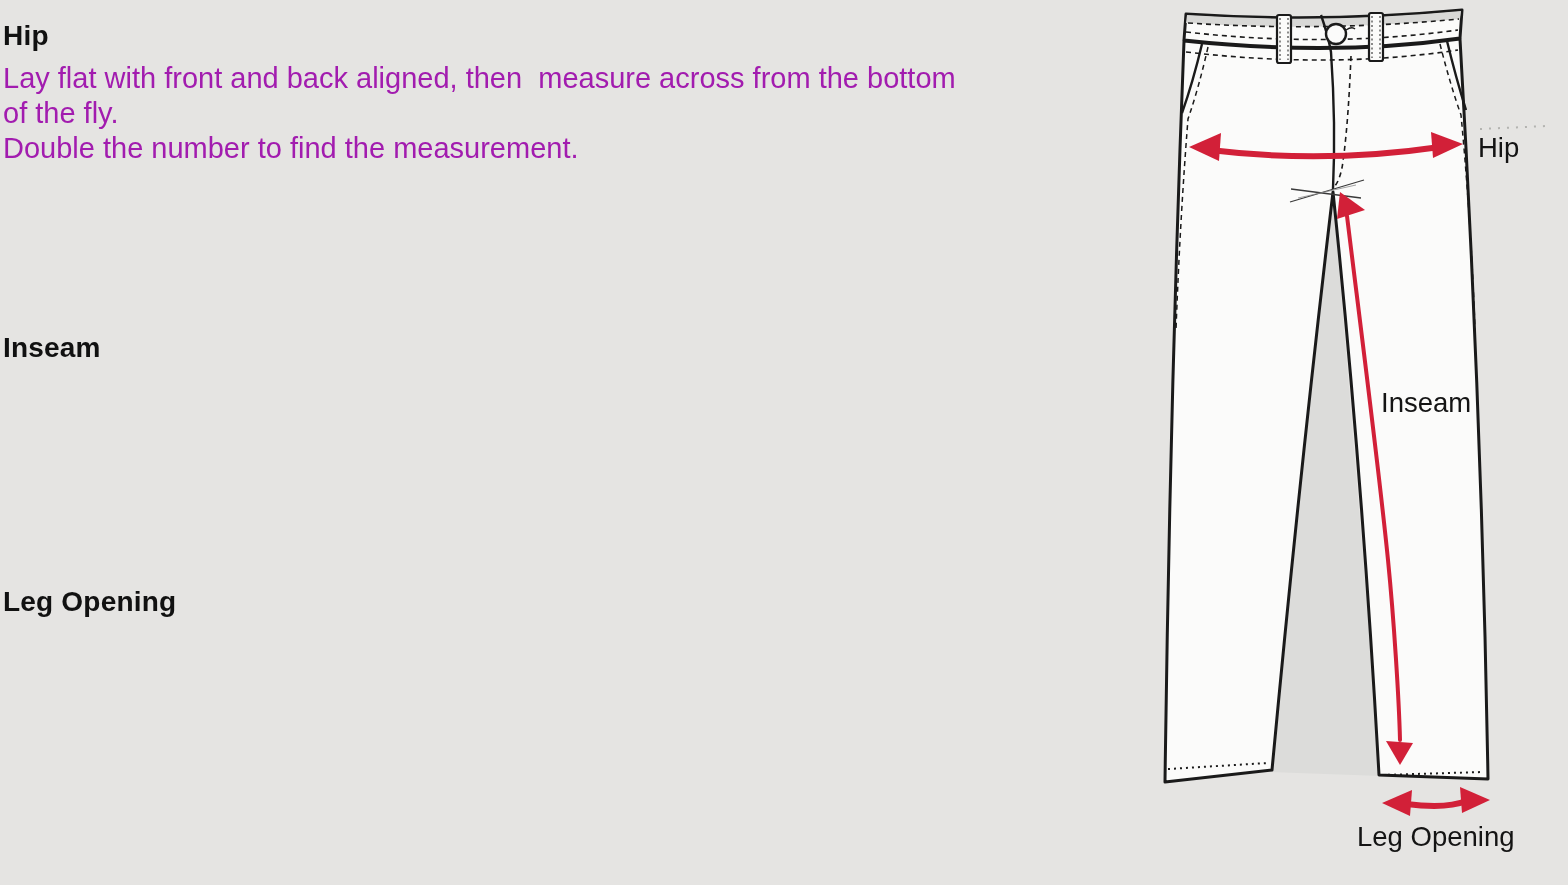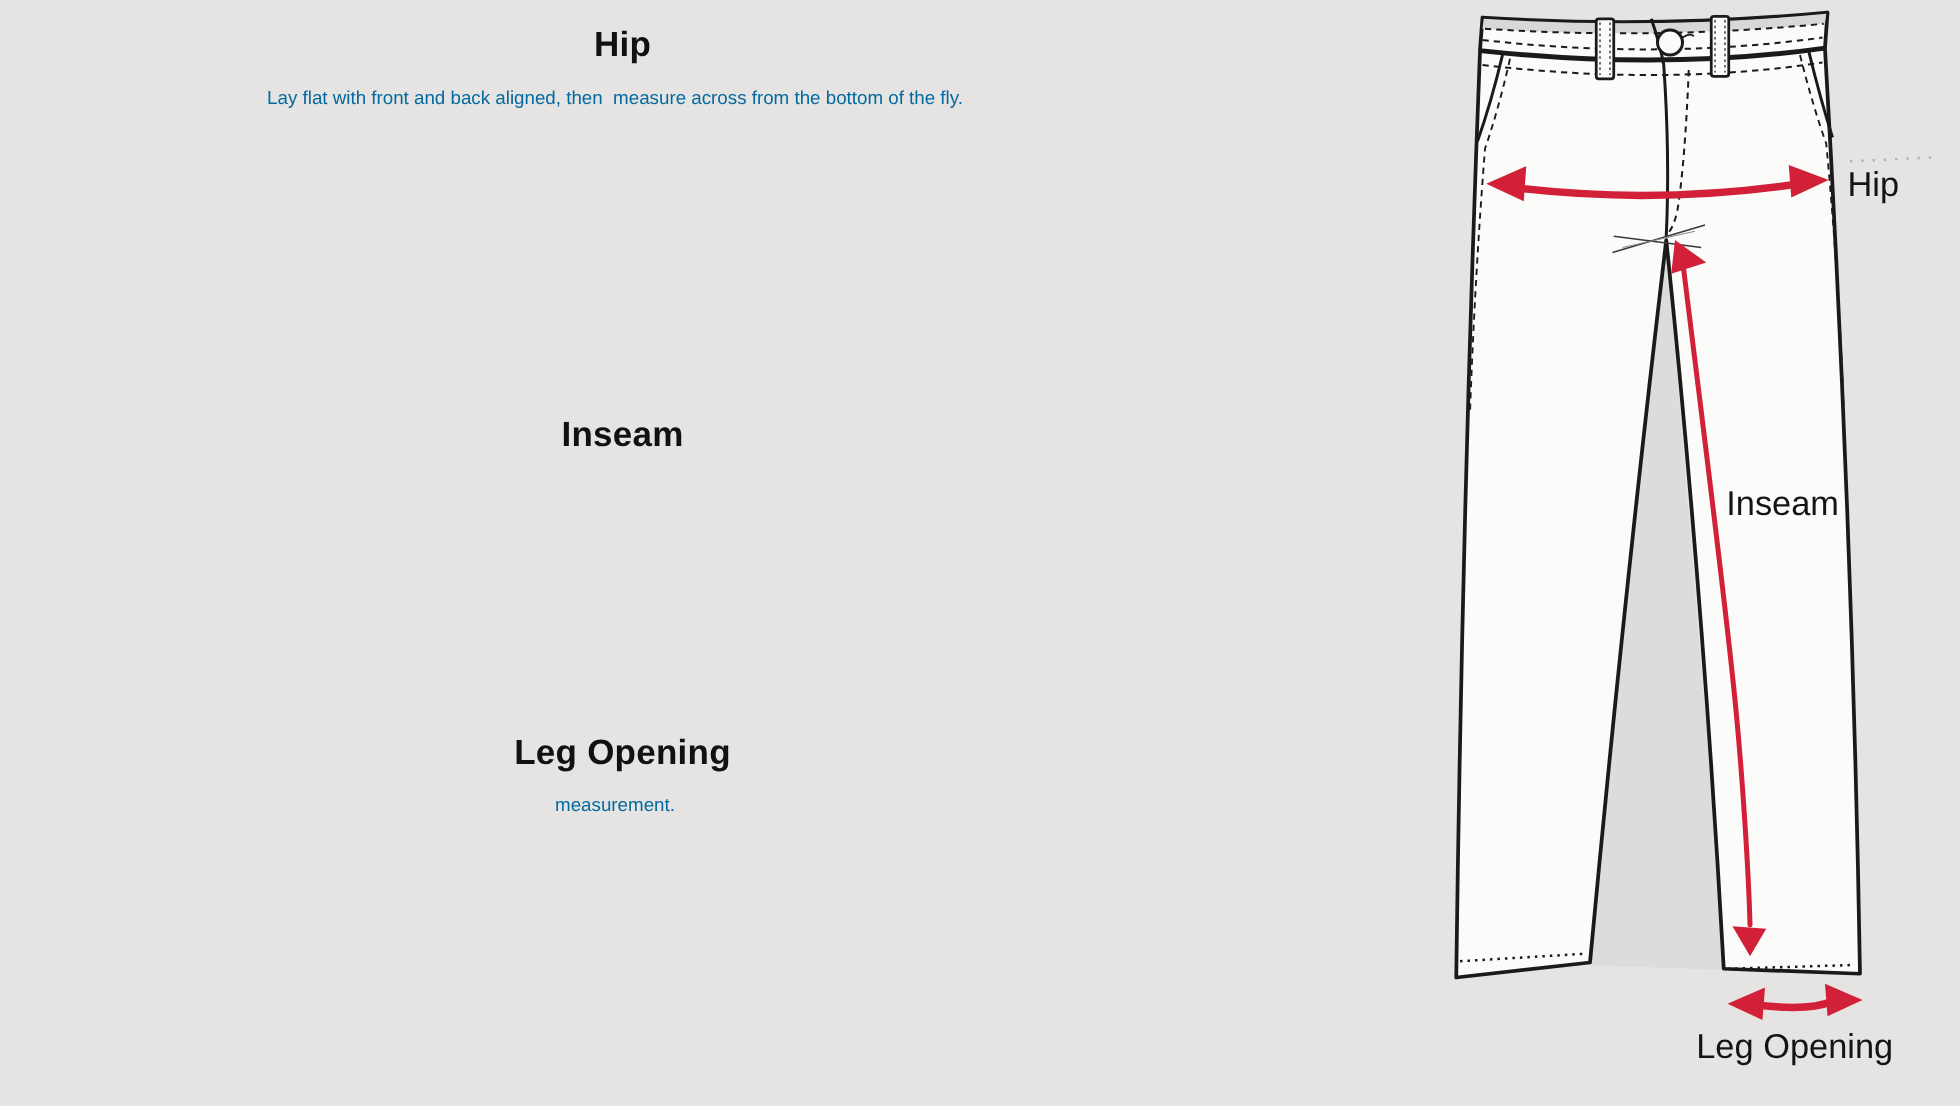--- a/index.html
+++ b/index.html
@@ -5,45 +5,45 @@
   html, body { margin: 0; padding: 0; }
   body {
     width: 1568px; height: 885px;
     background: #e5e4e2;
     font-family: "Liberation Sans", sans-serif;
     color: #1c1c1c;
     overflow: hidden;
   }
   .page {
     position: relative;
-    width: 1568px; height: 885px; text-align: center;
+    width: 1568px; height: 885px;
   }
   .text-col {
     position: absolute;
     left: 3px; top: 0;
     width: 1000px;
   }
   .section { position: absolute; left: 0; width: 990px; }
   .section-hip { top: 20px; }
   .section-inseam { top: 332px; }
   .section-leg { top: 586px; }
   .section h2 {
     margin: 0 0 9px 0;
     font-size: 28px;
     font-weight: 700;
     color: #111111;
     letter-spacing: 0.2px;
   }
   .section p {
     margin: 0;
     max-width: 978px;
-    font-size: 15px;
+    font-size: 29px;
     line-height: 35px;
     white-space: pre-wrap;
-    color: #0369a1;
+    color: #a21caf;
   }
   .illustration {
     position: absolute;
     left: 1150px; top: 0;
     width: 418px; height: 885px;
   }
   svg text {
     font-family: "Liberation Sans", sans-serif;
     font-size: 27.5px;
     fill: #141414;
@@ -52,30 +52,30 @@
 </head>
 <body>
 
 <div class="page">
 
   <div class="text-col">
 
     <div class="section section-hip">
       <h2>Hip</h2>
       <p>Lay flat with front and back aligned, then  measure across from the bottom of the fly.</p>
+      <p>Double the number to find the measurement.</p>
     </div>
 
     <div class="section section-inseam">
       <h2>Inseam</h2>
       <p></p>
     </div>
 
     <div class="section section-leg">
       <h2>Leg Opening</h2>
-      <p>measurement.</p>
     </div>
 
   </div>
 
   <svg class="illustration" viewBox="0 0 418 885">
 
     <polygon points="183,195 120,772 231,776" fill="#dcdcda"></polygon>
 
     <path d="M34,41 Q182,57 310,39 Q332,420 338,779 L229,775 Q212,470 183,192 Q150,470 122,770 L15,782 Q20,400 34,41 Z" fill="#fbfbfa" stroke="#1a1a1a" stroke-width="3" stroke-linejoin="round"></path>
 

